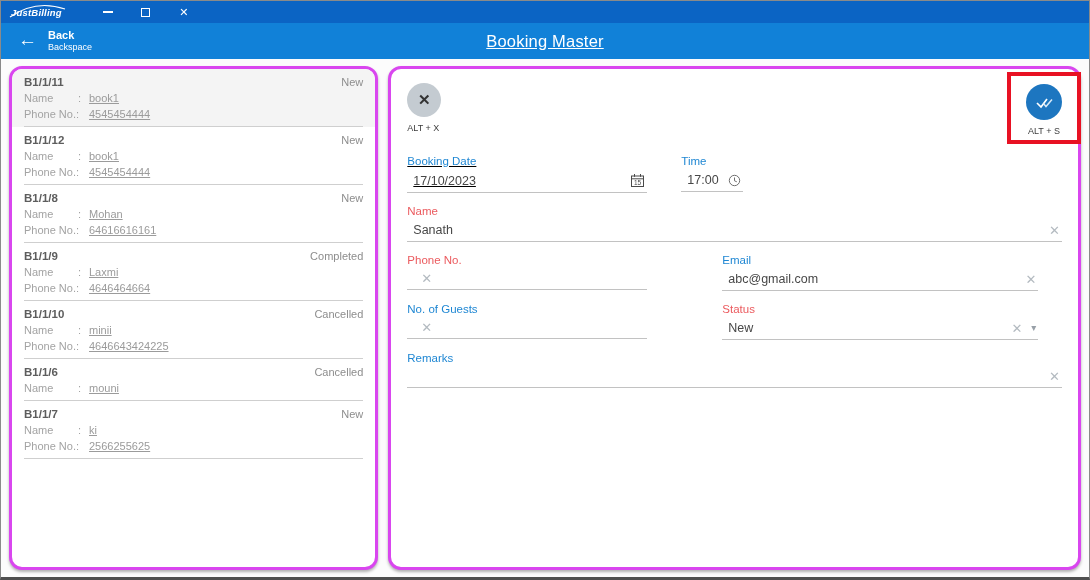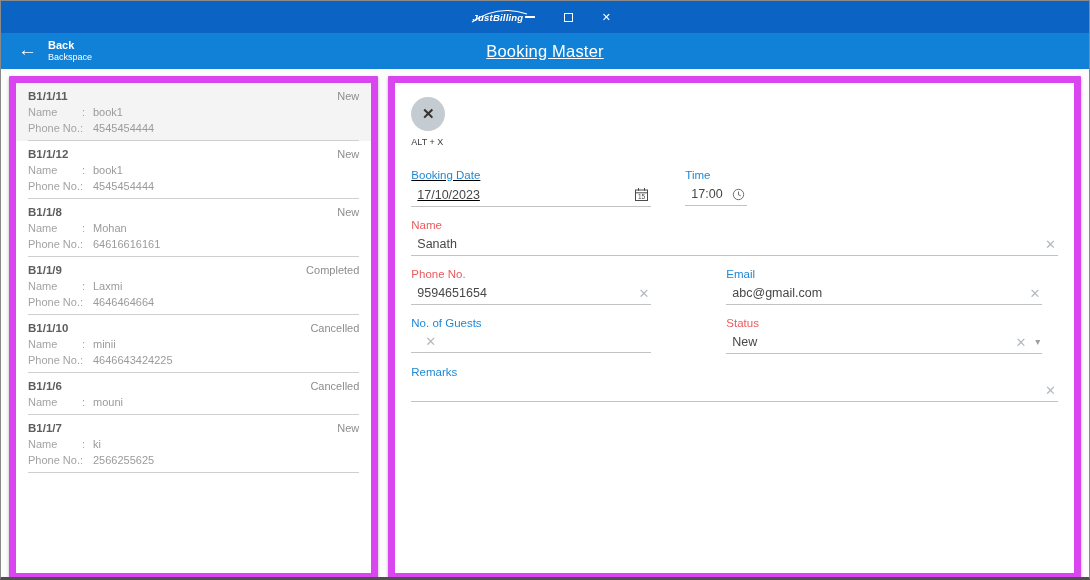--- a/index.html
+++ b/index.html
@@ -1,50 +1,50 @@
 <!DOCTYPE html>
 <html><head>
 <meta charset="utf-8">
 <style>
   * { margin:0; padding:0; box-sizing:border-box; }
   html,body { width:1090px; height:580px; font-family:"Liberation Sans", sans-serif; background:#e9e9e9; }
   .window { width:1090px; height:580px; border:1px solid #8a8a8a; border-bottom:3px solid #4f4f4f; background:#fdfdfd; overflow:hidden; }
 
   
-  .titlebar { height:32px; background:#0b64c4; display:flex; align-items:center; justify-content:center; padding:0 14px 0 10px; }
+  .titlebar { height:22px; background:#0b64c4; display:flex; align-items:center; justify-content:flex-start; padding:0 14px 0 10px;gap:39px; }
   .logo { position:relative; color:#fff; font-style:italic; font-weight:bold; font-size:9.5px; letter-spacing:.2px; }
   .logo svg { position:absolute; left:-3px; top:-5px; pointer-events:none; }
   .win-controls { display:flex; align-items:center; gap:24px; color:#fff; }
   .win-btn { width:14px; height:14px; display:flex; align-items:center; justify-content:center; font-size:11px; cursor:default; }
   .min-bar { display:inline-block; width:10px; height:2px; background:#fff; }
   .max-box { display:inline-block; width:9px; height:9px; border:1.5px solid #fff; }
 
   
   .header { height:36px; background:#1181d8; display:flex; align-items:center; color:#fff; position:relative; }
   .back { display:flex; align-items:center; gap:11px; padding-left:17px; z-index:2; cursor:default; }
   .back-arrow { font-size:19px; line-height:1; margin-top:-2px; }
   .back-labels { display:flex; flex-direction:column; line-height:1.2;justify-content:flex-end; }
   .back-main { font-size:11px; font-weight:bold; }
   .back-sub { font-size:9px; }
   .page-title { position:absolute; left:0; right:0; text-align:center; font-size:16.5px; letter-spacing:.2px;text-decoration:underline; }
 
   
   .content { display:flex; gap:10px; padding:7px 8px; align-items:flex-start; background:#fcfcfc; height:522px; }
-  .card { background:#fff; border:7px solid #d946ef; border-radius:1px; box-shadow:0 2px 3px rgba(0,0,0,0.3); height:504px; }
+  .card { background:#fff; border:3px solid #d946ef; border-radius:13px; box-shadow:0 2px 3px rgba(0,0,0,0.3); height:504px; }
 
   
   .list-card { width:370px; overflow:hidden; }
   .list-item { padding:7px 12px 0; cursor:default; }
   .list-item.selected { background:#f4f4f4; }
   .li-top { display:flex; justify-content:space-between; align-items:baseline; }
   .li-id { font-weight:bold; font-size:11.5px; color:#5d5d5d; }
   .li-status { color:#8d8d8d; font-size:11px; }
   .li-row { font-size:11px; color:#a3a3a3; margin-top:4px; }
   .li-label { display:inline-flex; width:57px; justify-content:space-between; }
-  .li-val { margin-left:8px; color:#9b9b9b; }
+  .li-val { margin-left:8px; color:#9b9b9b;text-decoration:underline; }
   .li-sep { border-bottom:1px solid #cfcfcf; margin-top:6px; }
 
   
   .form-card { width:694px; position:relative; }
   .circle-btn { border-radius:50%; display:flex; align-items:center; justify-content:center; cursor:pointer; }
   .cancel-wrap { position:absolute; top:14px; left:16px; display:flex; flex-direction:column; }
   .cancel-btn { width:34px; height:34px; background:#c4cbd1; color:#333; font-size:15px; font-weight:bold; }
   .shortcut { font-size:9px; color:#3c3c3c; margin-top:6px; white-space:nowrap; }
   .save-outline { position:absolute; top:3px; right:-3px; border:4px solid #e81123; padding:8px 15px 4px; display:flex; flex-direction:column; align-items:center; background:#fff; }
   .save-btn { width:36px; height:36px; background:#1d76c0; }
@@ -199,20 +199,29 @@
 
     <div class="card form-card">
 
       <div class="cancel-wrap">
         <div class="circle-btn cancel-btn">
           <span>✕</span>
         </div>
         <span class="shortcut">ALT + X</span>
       </div>
 
+      <div class="save-outline">
+        <div class="circle-btn save-btn">
+          <svg width="19" height="15">
+            <polyline points="2,8 6,12 12,4" fill="none" stroke="#ffffff" stroke-width="1.7"></polyline>
+            <polyline points="8.5,8.5 11,11.5 17,4.5" fill="none" stroke="#d8e9f7" stroke-width="1.5"></polyline>
+          </svg>
+        </div>
+        <span class="shortcut">ALT + S</span>
+      </div>
 
       <div class="form-body">
 
         <div class="f-row">
           <div class="field w-date">
             <span class="f-label blue">Booking Date</span>
             <div class="f-valrow">
               <span class="f-value">17/10/2023</span>
               <span class="icon-cal">
                 <svg width="15" height="15">
@@ -246,21 +255,20 @@
               <span class="f-value">Sanath</span>
               <span class="clear-x">✕</span>
             </div>
           </div>
         </div>
 
         <div class="f-row">
           <div class="field w-half-l">
             <span class="f-label red">Phone No.</span>
             <div class="f-valrow">
-              <span class="f-value">9594651654</span>
               <span class="clear-x">✕</span>
             </div>
           </div>
           <div class="field w-half-r">
             <span class="f-label blue">Email</span>
             <div class="f-valrow">
               <span class="f-value">abc@gmail.com</span>
               <span class="clear-x">✕</span>
             </div>
           </div>

